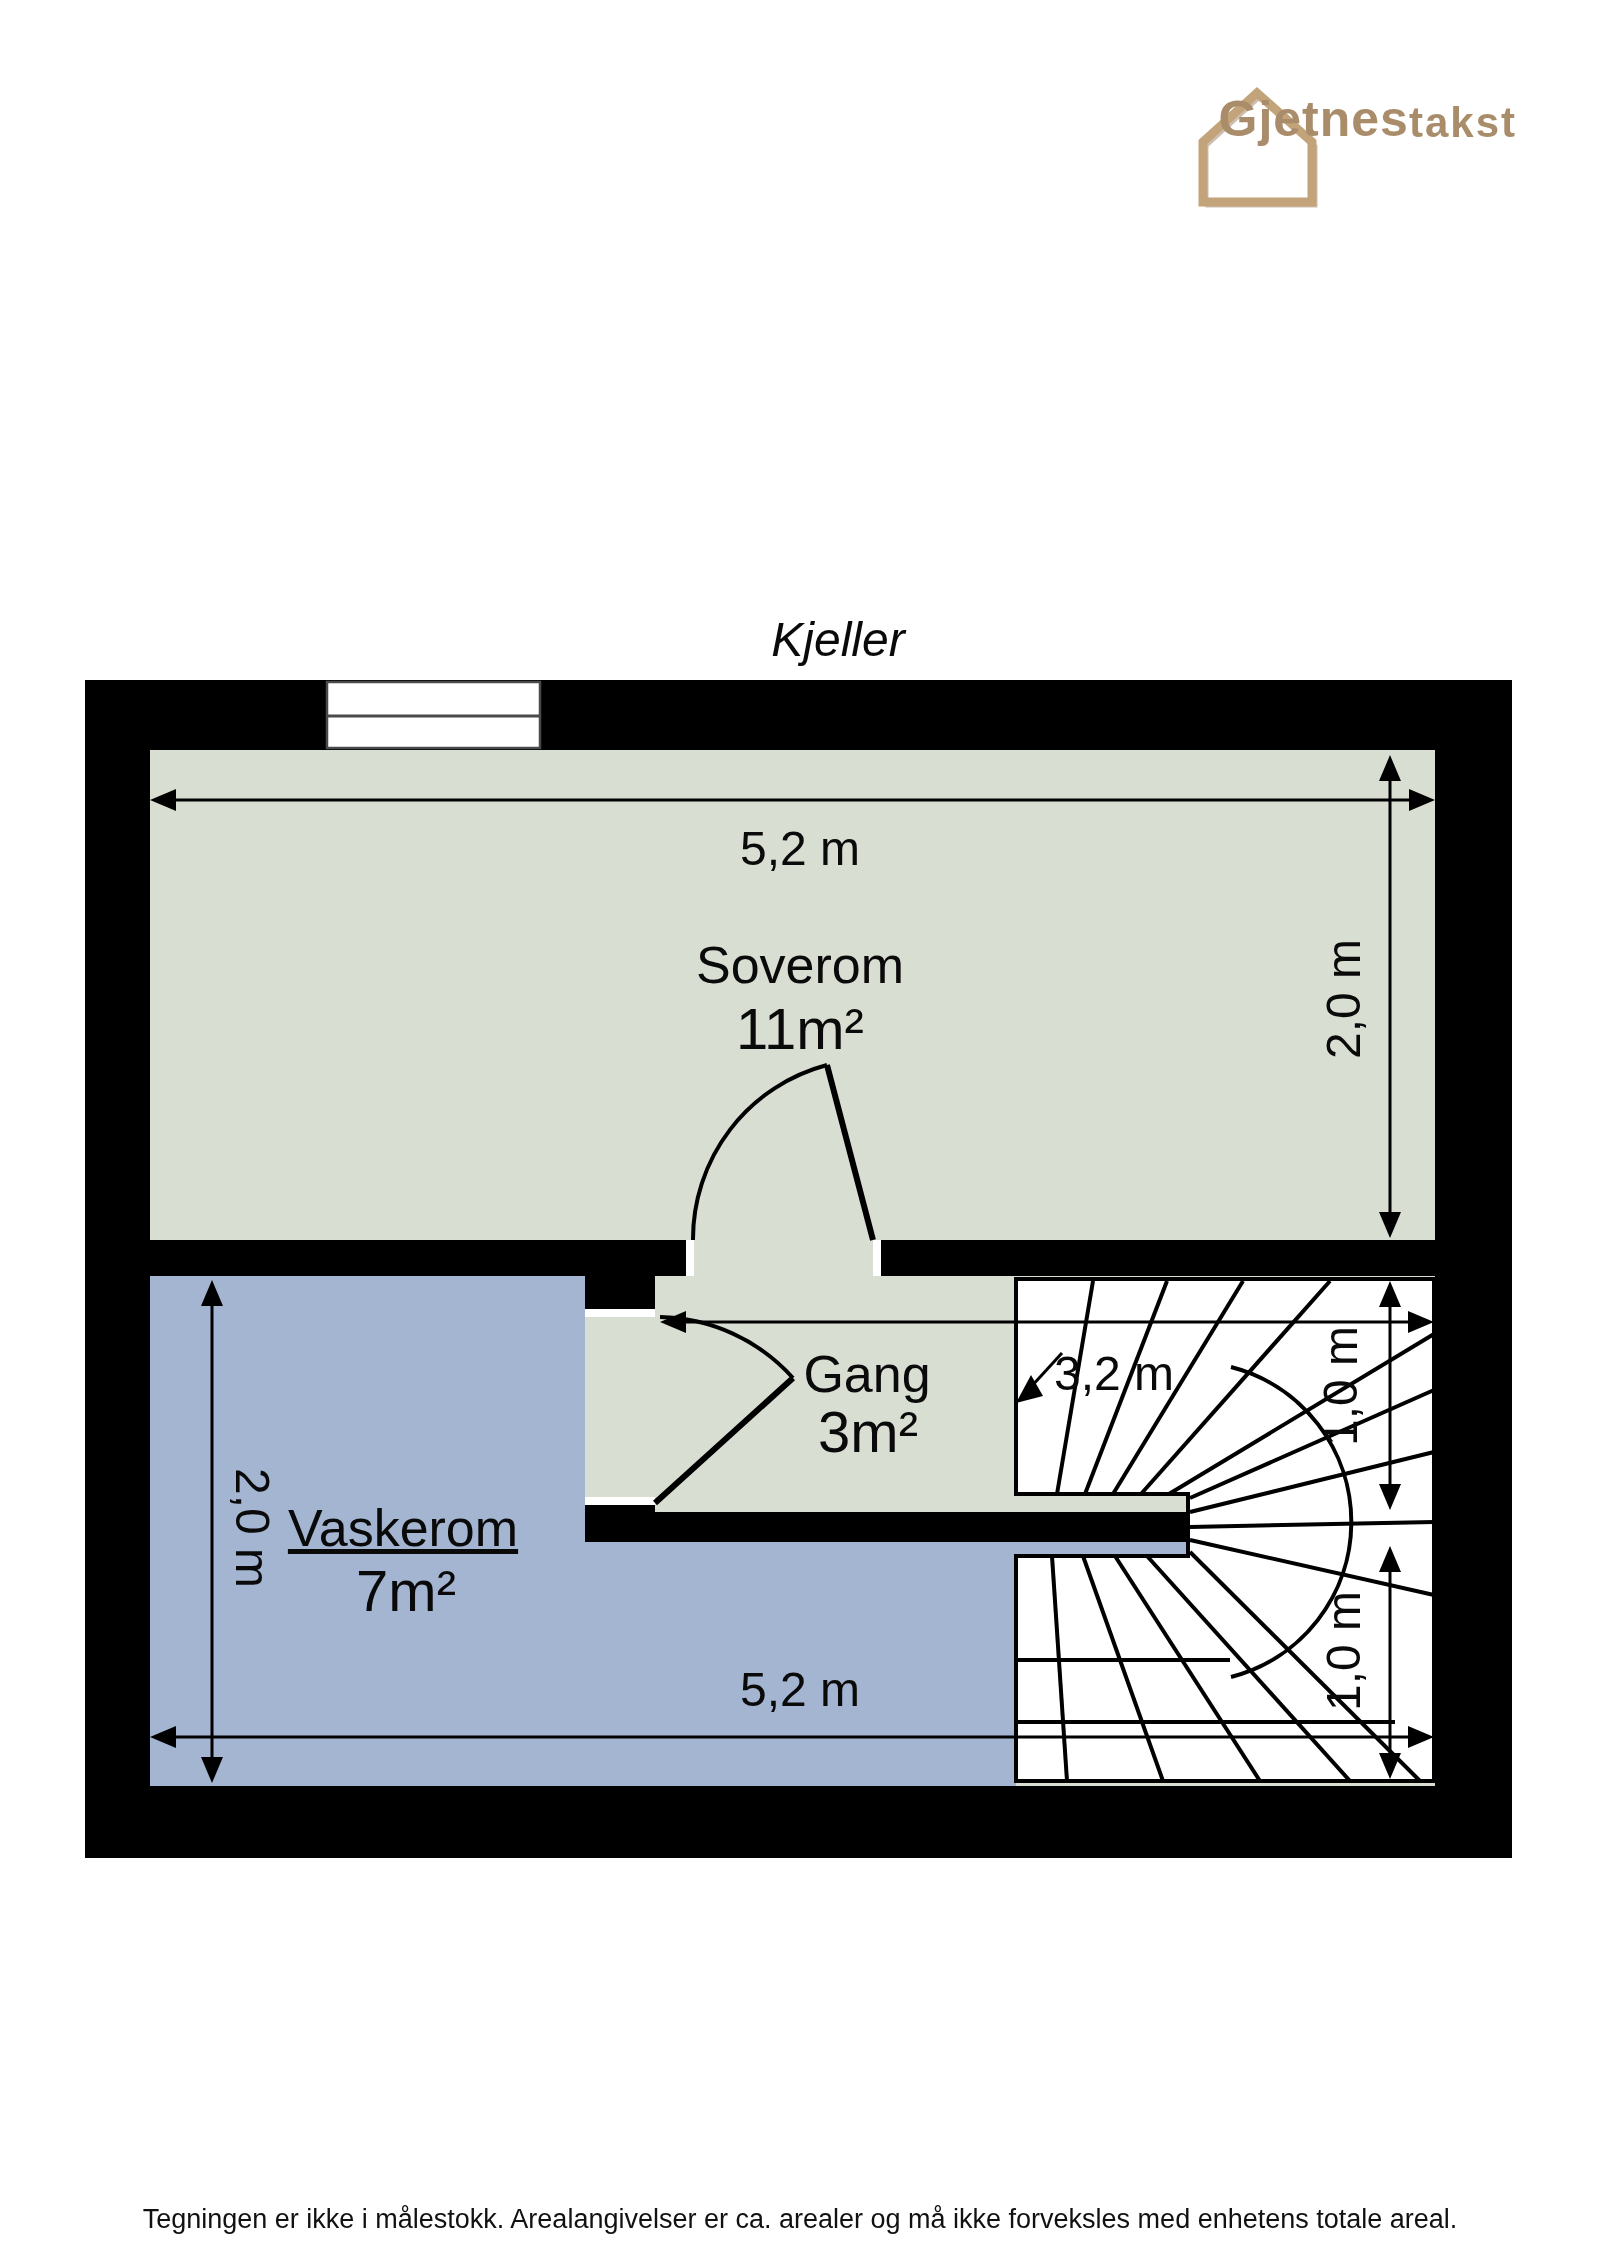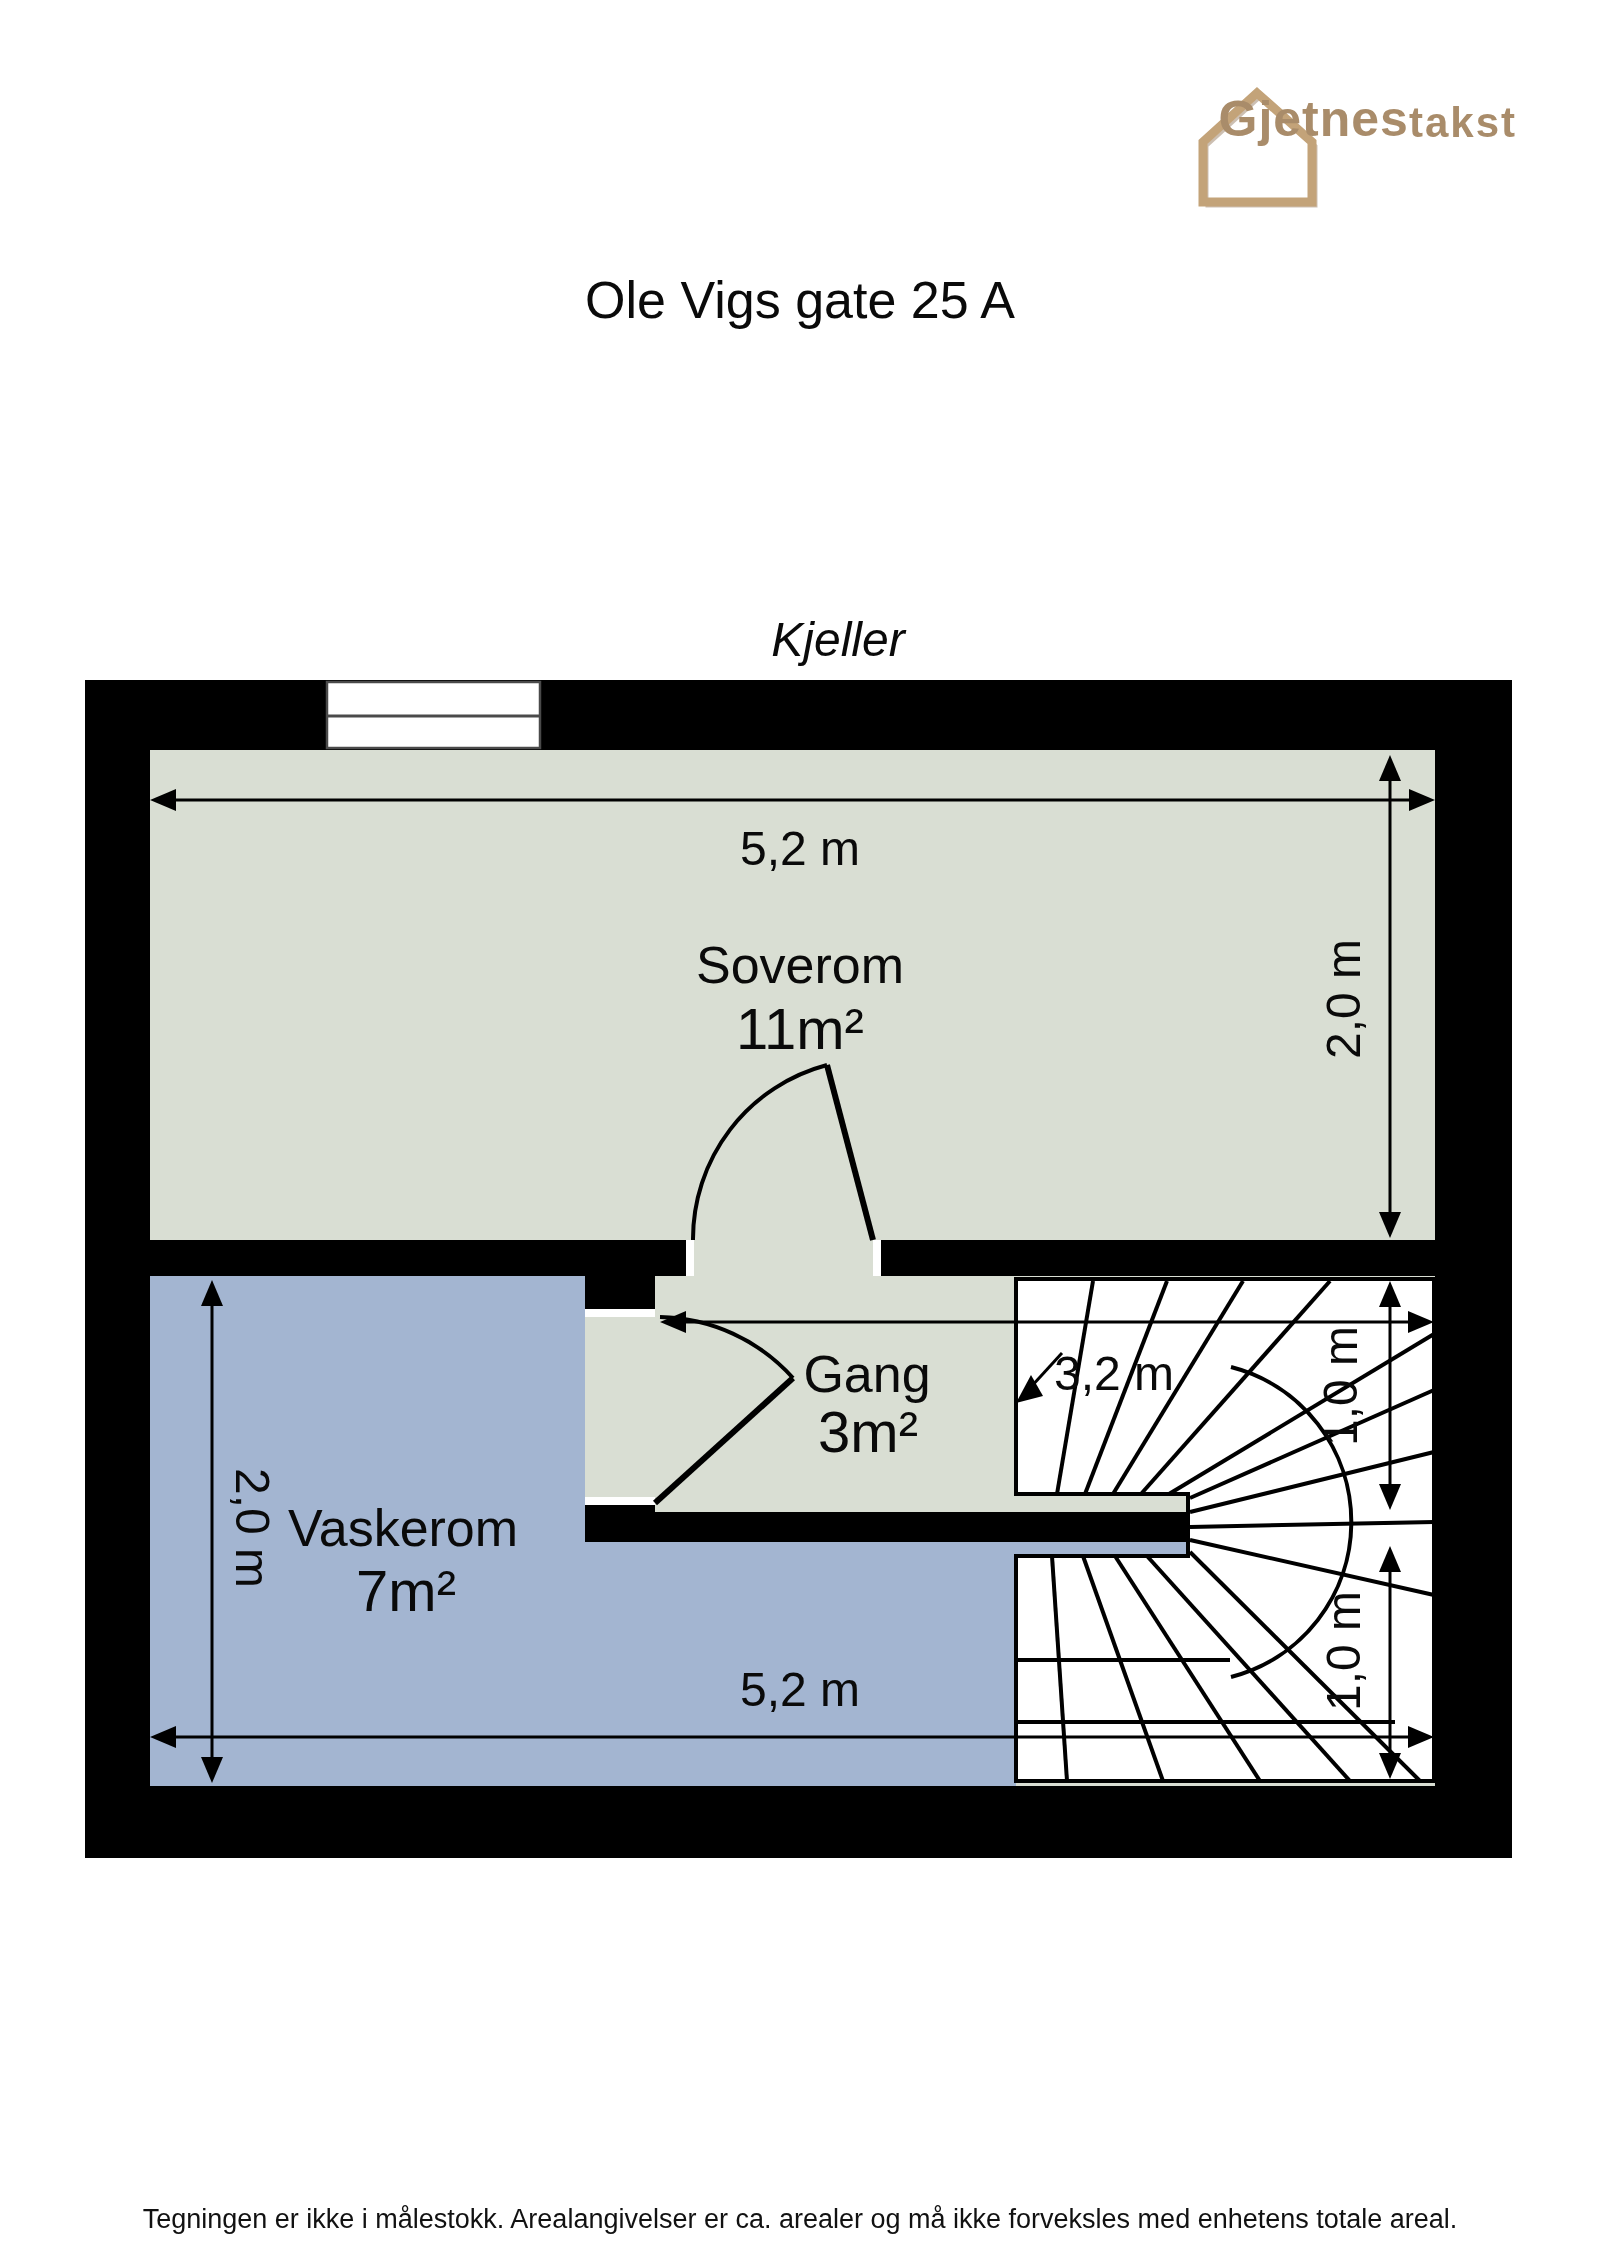--- a/index.html
+++ b/index.html
@@ -150,28 +150,27 @@
       <polygon class="house-shadow" points="1261,97 1316,146 1316,206 1207,206 1207,146"></polygon>
       <polygon class="house-main" points="1257,93 1312,142 1312,202 1203,202 1203,142"></polygon>
     </g>
   </svg>
 
   <div class="logo-text">
     <span class="logo-name">Gjetnes</span>
     <span class="logo-sub">takst</span>
   </div>
 
-  <div class="lbl title" style="left:800px;top:300px;">Ole Vigs gate 25 A</div>
   <div class="lbl floor" style="left:838px;top:640px;font-style:italic;">Kjeller</div>
 
   <div class="lbl room-name" style="left:800px;top:965px;">Soverom</div>
   <div class="lbl room-area" style="left:800px;top:1029px;">11m²</div>
   <div class="lbl room-name" style="left:867px;top:1374px;">Gang</div>
   <div class="lbl room-area" style="left:868px;top:1432px;">3m²</div>
-  <div class="lbl room-name" style="left:403px;top:1528px;">Vaskerom</div>
+  <div class="lbl room-name" style="left:403px;top:1528px;text-decoration:underline;">Vaskerom</div>
   <div class="lbl room-area" style="left:406px;top:1591px;">7m²</div>
 
   <div class="lbl dim" style="left:800px;top:849px;">5,2 m</div>
   <div class="lbl dim rot-ccw" style="left:1344px;top:999px;">2,0 m</div>
   <div class="lbl dim" style="left:1114px;top:1374px;text-align:center;">3,2 m</div>
   <div class="lbl dim rot-cw" style="left:252px;top:1528px;">2,0 m</div>
   <div class="lbl dim rot-ccw" style="left:1341px;top:1386px;">1,0 m</div>
   <div class="lbl dim rot-ccw" style="left:1344px;top:1651px;">1,0 m</div>
   <div class="lbl dim" style="left:800px;top:1690px;">5,2 m</div>
 

